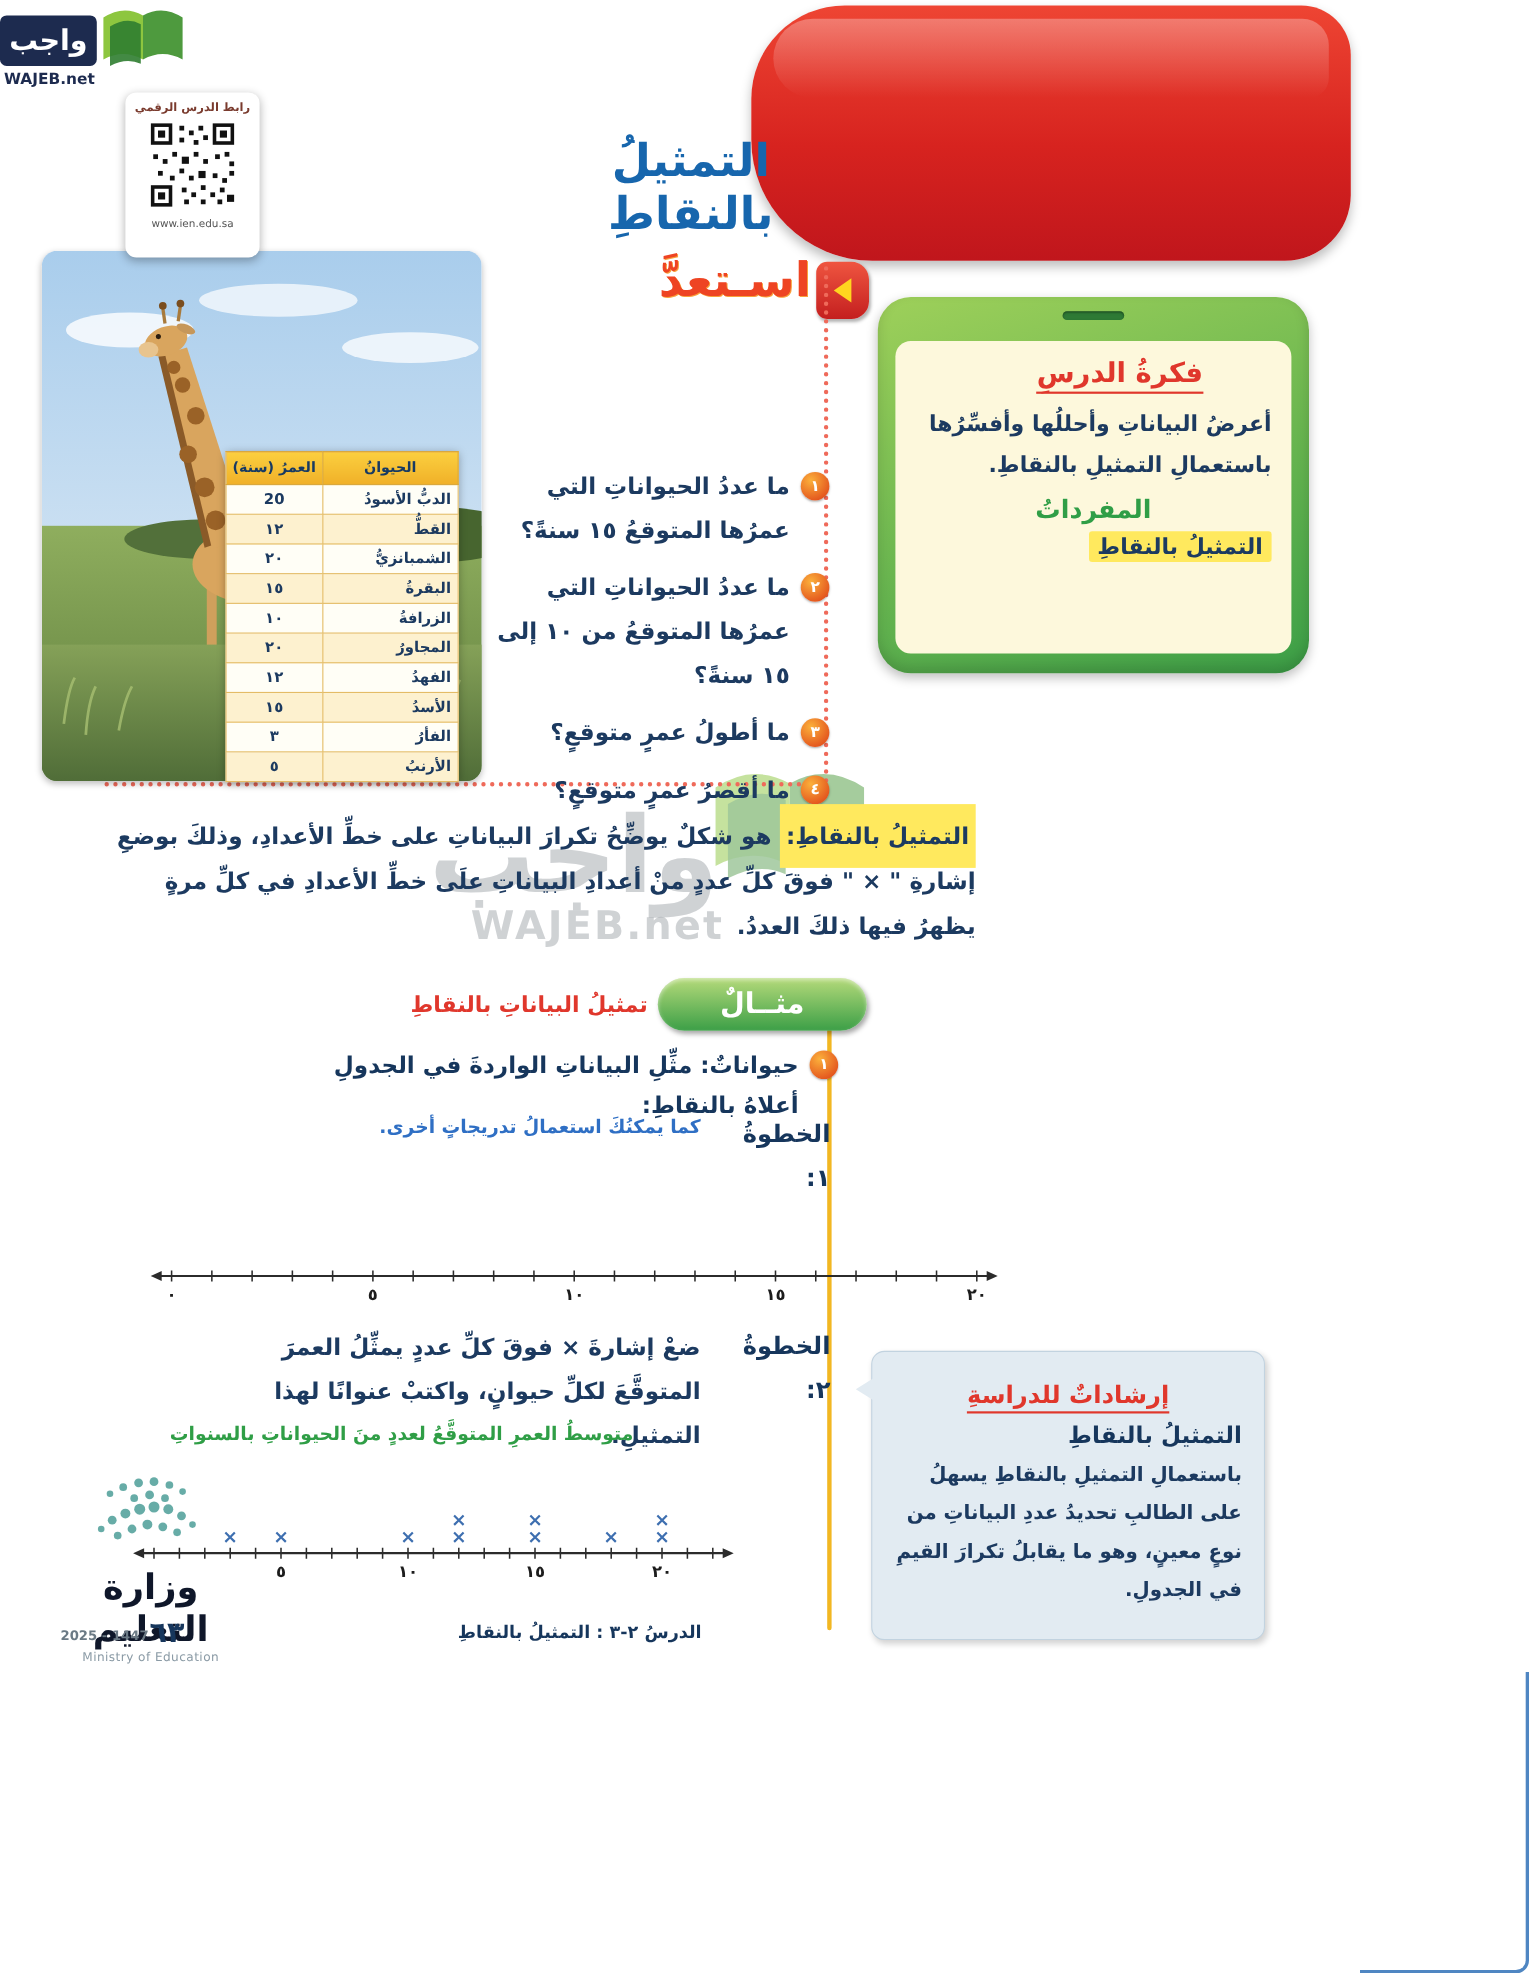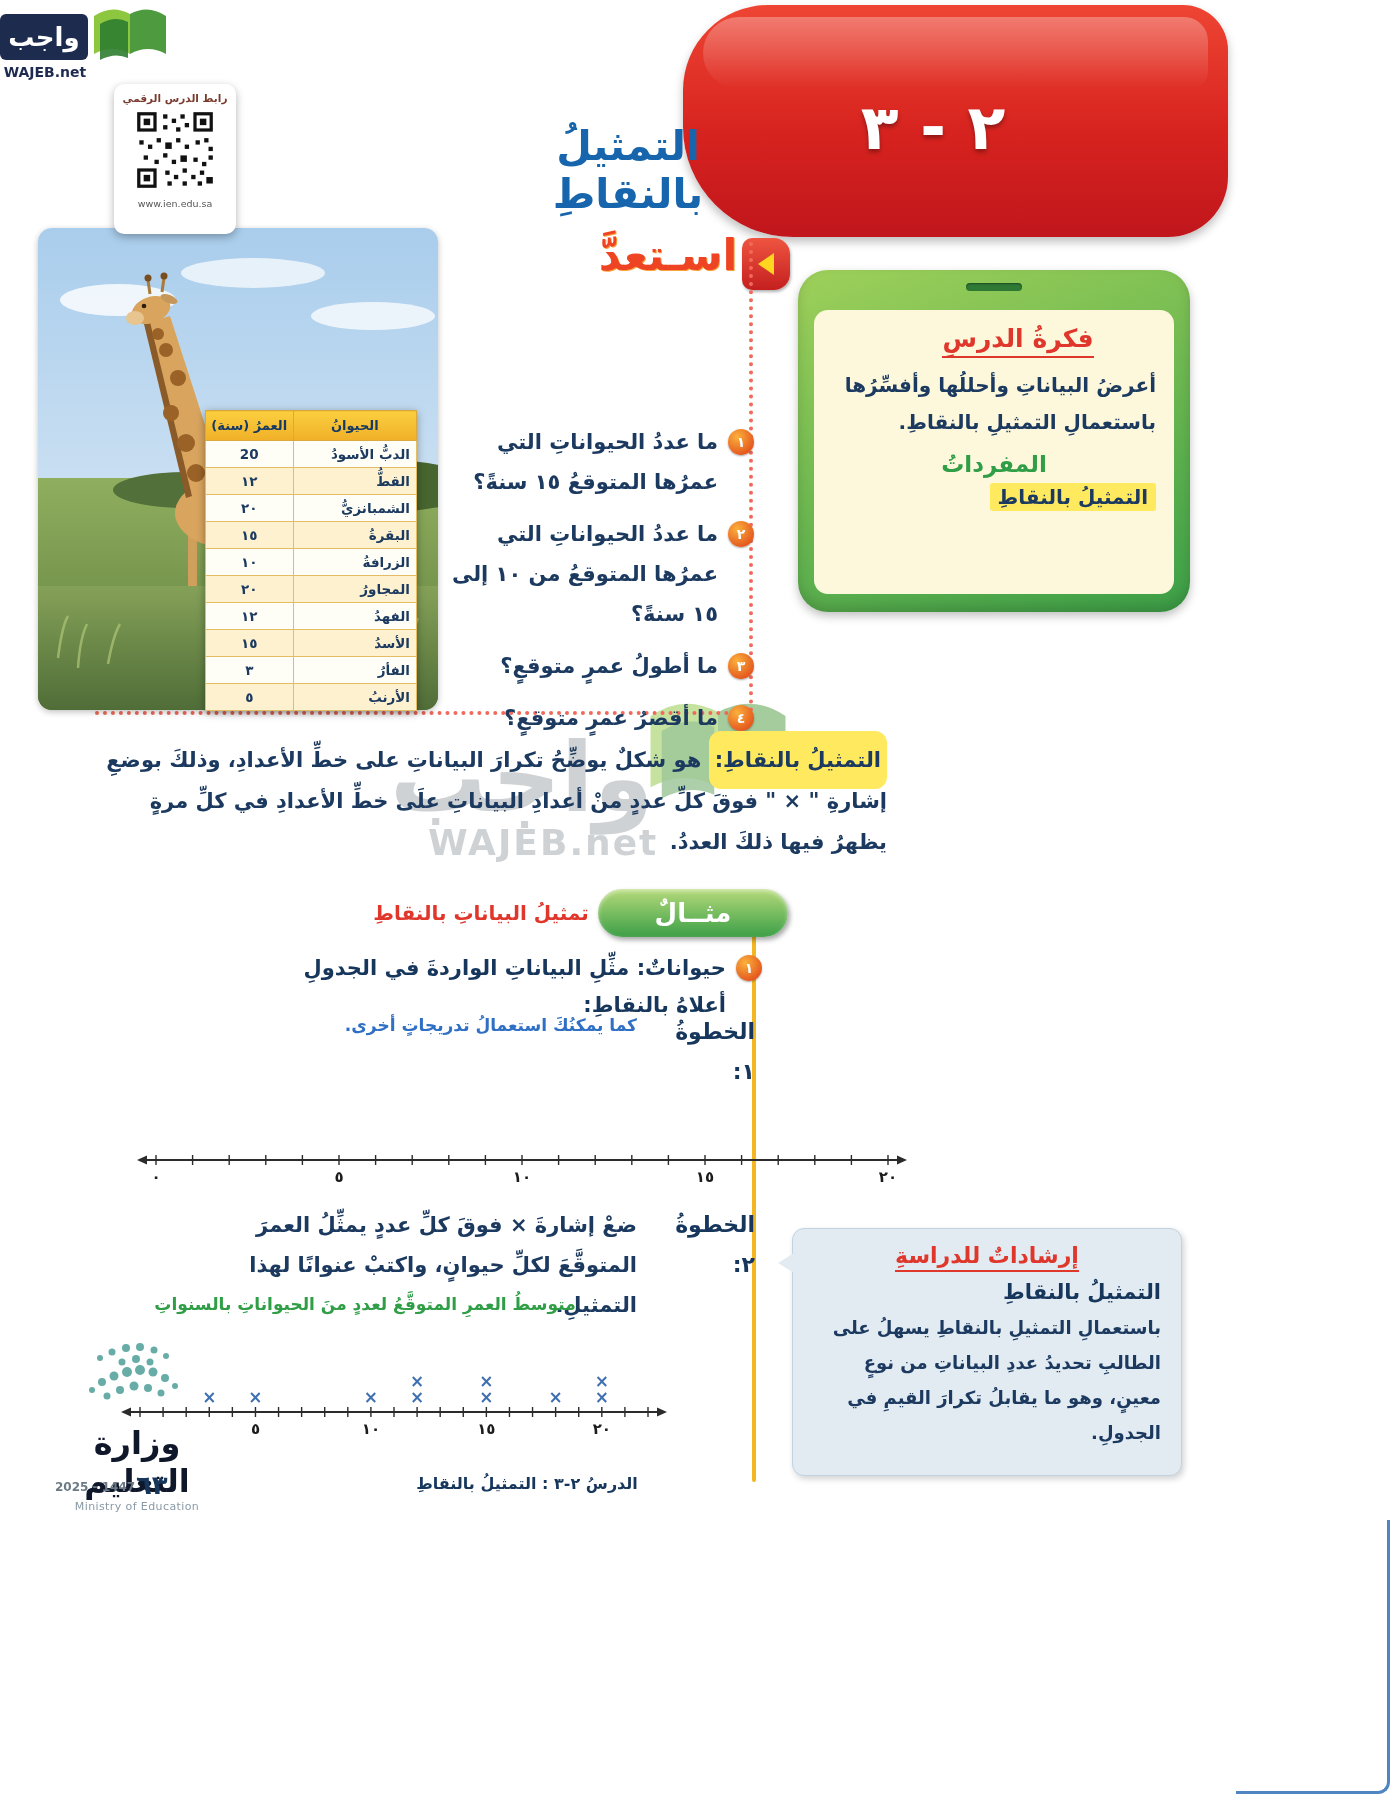--- a/index.html
+++ b/index.html
@@ -83,21 +83,21 @@
   .vocab-term span { background:#ffe95e; color:#1c3a60; font-size:20px; font-weight:800; padding:2px 8px; border-radius:3px; }
 
   
   .wm-text { left:390px; top:722px; font-size:96px; font-weight:800; color:#8f959b; opacity:.42; z-index:0; }
   .wm-site { left:428px; top:822px; font-size:36px; font-weight:800; letter-spacing:2px; color:#8f959b; opacity:.42; z-index:0; }
   .wm-book { left:638px; top:686px; opacity:.5; z-index:0; }
 
   
   .definition { left:95px; top:740px; width:792px; direction:rtl; text-align:right;
     font-size:21px; font-weight:700; color:#1c3a60; line-height:41px; z-index:2; }
-  .definition .term { background:#ffe95e; padding:17px 6px; border-radius:12px; }
+  .definition .term { background:#ffe95e; padding:17px 6px; border-radius:0; }
 
   
   .yline { left:752px; top:892px; width:4px; height:590px; background:#f2b722; border-radius:2px; }
   .example-pill { left:598px; top:889px; width:190px; height:48px; border-radius:26px;
     background:linear-gradient(180deg,#b5da7a,#3c9f47);
     display:flex; align-items:center; justify-content:center; color:#fff; font-size:26px; font-weight:800;
     box-shadow:2px 3px 5px rgba(0,0,0,.35), inset 0 2px 4px rgba(255,255,255,.5); }
   .example-pill-label { left:372px; top:901px; width:218px; text-align:center; color:#e0372c;
     font-size:20px; font-weight:800; direction:rtl; }
   .example-heading { left:250px; top:950px; width:512px; display:flex; gap:10px; direction:rtl; }
@@ -107,23 +107,23 @@
   .step .label { flex:0 0 108px; font-size:22px; font-weight:800; color:#16365c; line-height:40px; }
   .step .body { font-size:21px; font-weight:700; color:#1c3a60; line-height:40px; text-align:right; }
   .step .note { margin-top:3px; font-size:17px; font-weight:700; color:#2f6fc4; }
   #step1 { top:1012px; }
   #step2 { top:1205px; }
   .nl1 { left:136px; top:1126px; }
   .plot-title { left:150px; top:1294px; width:430px; text-align:center; color:#2f9e46; font-size:17px; font-weight:800; direction:rtl; }
   .nl2 { left:120px; top:1318px; }
 
   
-  .study-tips { left:792px; top:1228px; width:390px; min-height:248px; background:#e2ebf2;
+  .study-tips { left:792px; top:1228px; width:358px; min-height:248px; background:#e2ebf2;
     border:1px solid #c2d3e0; border-radius:12px; box-shadow:2px 3px 6px rgba(0,0,0,.18);
-    padding:14px 20px; direction:rtl; }
+    padding:27px 20px; direction:rtl; }
   .study-tips .pointer { position:absolute; left:-15px; top:24px; width:0; height:0;
     border-top:10px solid transparent; border-bottom:10px solid transparent; border-right:16px solid #e2ebf2; }
   .tips-title { text-align:center; }
   .tips-title span { color:#e0372c; font-size:22px; font-weight:800; border-bottom:2px solid #e0372c; padding-bottom:2px; }
   .tips-subtitle { margin-top:12px; text-align:right; color:#16365c; font-size:21px; font-weight:800; }
   .tips-text { margin-top:6px; text-align:right; color:#1c3a60; font-size:18px; font-weight:700; line-height:35px; }
 
   
   .ministry { left:52px; top:1338px; width:170px; text-align:center; }
   .ministry-name { color:#0f172a; font-size:32px; font-weight:700; margin-top:2px; }
@@ -211,21 +211,20 @@
         <rect x="44" y="66" width="4" height="4"></rect>
           <rect x="58" y="66" width="4" height="4"></rect>
           <rect x="66" y="62" width="6" height="6"></rect>
       </g>
     </svg>
     <div class="qr-url">www.ien.edu.sa</div>
   </div>
 
   <div class="abs banner">
     <div class="banner-gloss"></div>
-    <div class="banner-number">٢ - ٣</div>
   </div>
   <div class="abs page-title">التمثيلُ بالنقاطِ</div>
 
   <div class="abs warmup-title">اسـتعدَّ</div>
   <div class="abs warmup-marker">
     <div class="tri"></div>
   </div>
   <div class="abs dotted-v"></div>
   <div class="abs dotted-h"></div>
 

